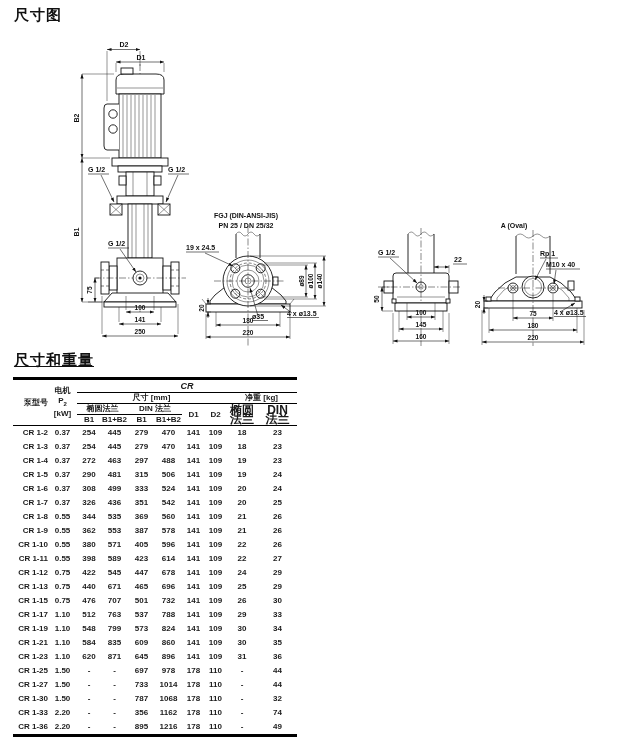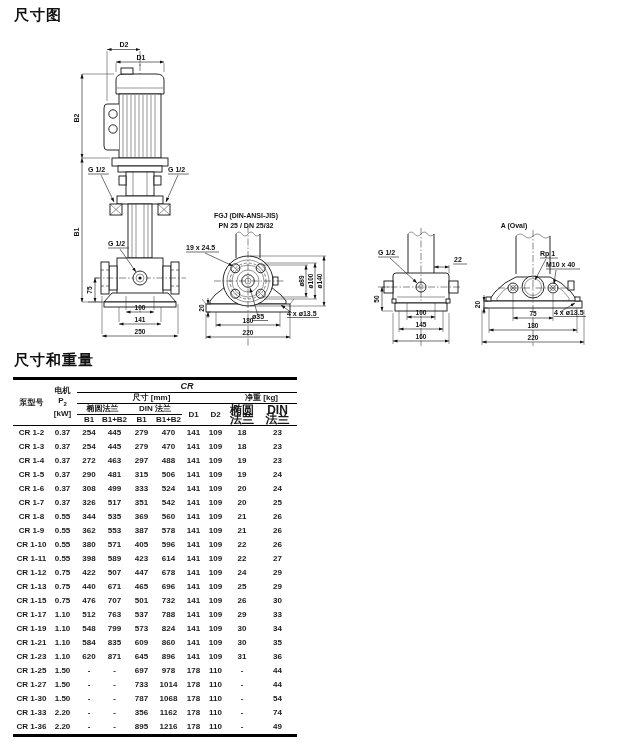--- a/index.html
+++ b/index.html
@@ -1,38 +1,38 @@
 <!DOCTYPE html>
 <html><head>
 <meta charset="utf-8">
 <style>
   html,body{margin:0;padding:0;background:#fff;}
   .page{position:relative;width:619px;height:754px;background:#fff;overflow:hidden;
         font-family:"Liberation Sans",sans-serif;color:#1a1a1a;}
   .sec-title{position:absolute;left:14px;font-size:15px;font-weight:bold;color:#111;letter-spacing:1px;}
   .t1{top:6px;}
-  .t2{top:351px;}
+  .t2{top:351px;text-decoration:underline;}
   svg.drawing{position:absolute;left:0;top:0;}
   .ol{fill:none;stroke:#111;stroke-width:0.9;}
   .olf{fill:#fff;stroke:#111;stroke-width:0.9;}
   .tl{fill:none;stroke:#111;stroke-width:0.45;}
   .dl{fill:none;stroke:#111;stroke-width:0.6;}
   .cl{fill:none;stroke:#111;stroke-width:0.5;stroke-dasharray:7 2 1.5 2;}
   .dash{fill:none;stroke:#111;stroke-width:0.55;stroke-dasharray:3 2;}
   .lbl{font:bold 7px "Liberation Sans",sans-serif;fill:#111;}
   .lbs{font:bold 6.5px "Liberation Sans",sans-serif;fill:#111;}
   
   .dim-table{position:absolute;left:13px;top:377px;width:284px;border-collapse:collapse;
              border-top:3px solid #000;border-bottom:3px solid #000;table-layout:fixed;}
   .dim-table th,.dim-table td{padding:0;font-weight:bold;color:#1a1a1a;}
   .dim-table thead th{font-size:8px;line-height:10px;vertical-align:middle;text-align:center;}
   .dim-table thead .cr{font-size:9px;line-height:12px;font-style:italic;}
   .dim-table thead .hb{border-bottom:1px solid #000;}
   .dim-table tbody td{font-size:8px;line-height:14px;text-align:center;white-space:nowrap;}
-  .dim-table tbody td.model,.dim-table th.model{text-align:center;padding-left:2px;}
+  .dim-table tbody td.model,.dim-table th.model{text-align:right;padding-left:2px;}
   .dim-table .small2{font-size:12px;line-height:9px;}
   sub{font-size:6px;}
 </style>
 </head>
 <body>
 
 <div class="page">
 
   <div class="sec-title t1">尺寸图</div>
 
@@ -396,21 +396,21 @@
           <td>524</td>
           <td>141</td>
           <td>109</td>
           <td>20</td>
           <td>24</td>
         </tr>
         <tr>
           <td class="model">CR 1-7</td>
           <td>0.37</td>
           <td>326</td>
-          <td>517</td>
+          <td>436</td>
           <td>351</td>
           <td>542</td>
           <td>141</td>
           <td>109</td>
           <td>20</td>
           <td>25</td>
         </tr>
         <tr>
           <td class="model">CR 1-8</td>
           <td>0.55</td>
@@ -456,21 +456,21 @@
           <td>614</td>
           <td>141</td>
           <td>109</td>
           <td>22</td>
           <td>27</td>
         </tr>
         <tr>
           <td class="model">CR 1-12</td>
           <td>0.75</td>
           <td>422</td>
-          <td>507</td>
+          <td>545</td>
           <td>447</td>
           <td>678</td>
           <td>141</td>
           <td>109</td>
           <td>24</td>
           <td>29</td>
         </tr>
         <tr>
           <td class="model">CR 1-13</td>
           <td>0.75</td>
@@ -570,21 +570,21 @@
         <tr>
           <td class="model">CR 1-30</td>
           <td>1.50</td>
           <td>-</td>
           <td>-</td>
           <td>787</td>
           <td>1068</td>
           <td>178</td>
           <td>110</td>
           <td>-</td>
-          <td>54</td>
+          <td>32</td>
         </tr>
         <tr>
           <td class="model">CR 1-33</td>
           <td>2.20</td>
           <td>-</td>
           <td>-</td>
           <td>356</td>
           <td>1162</td>
           <td>178</td>
           <td>110</td>

